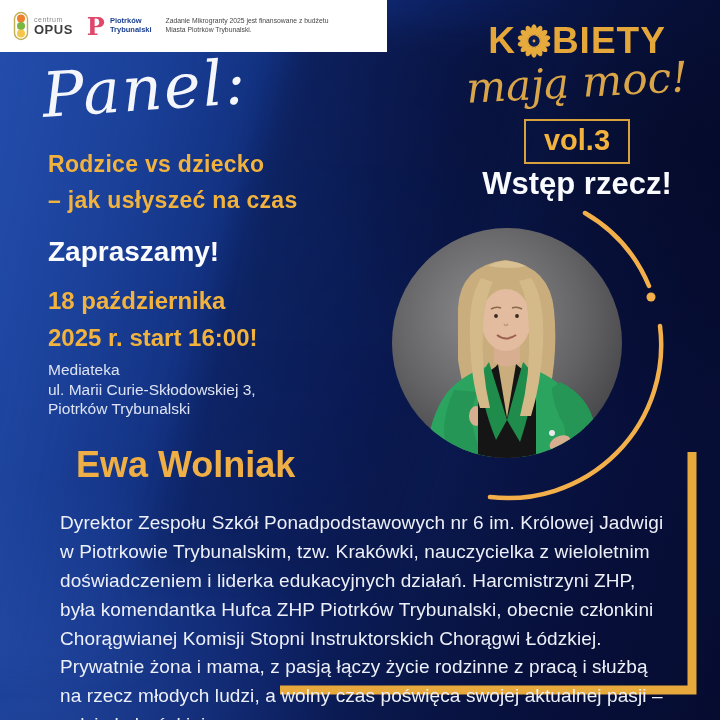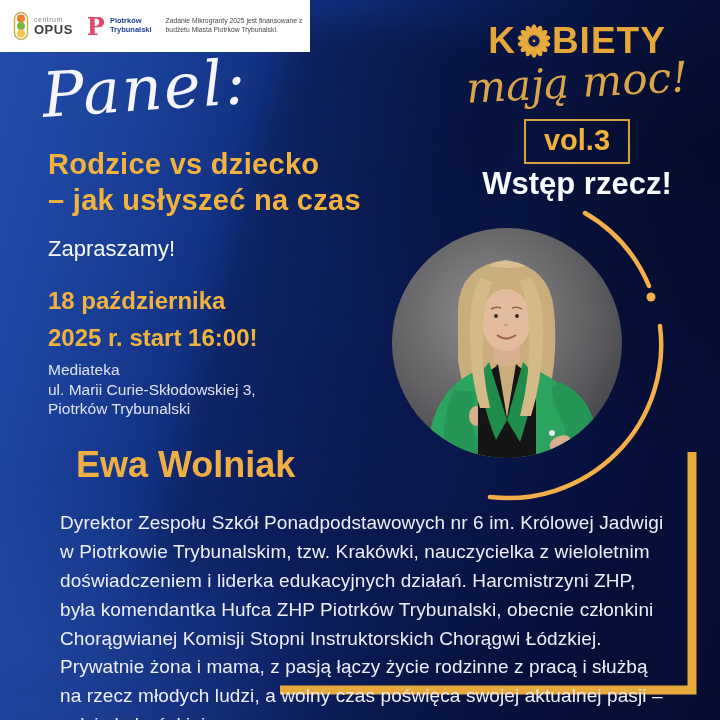--- a/index.html
+++ b/index.html
@@ -12,21 +12,21 @@
       linear-gradient(108deg,#1e47a2 0%,#173c92 18%,#112e7c 34%,#0c2063 50%,#091648 66%,#070f3a 82%,#060c30 100%);
   }
   .bg-swath{position:absolute;left:215px;top:25px;width:250px;height:560px;
     background:linear-gradient(180deg,rgba(5,10,40,.38),rgba(5,10,40,.18));
     transform:skewX(-13deg) rotate(3deg);filter:blur(16px);}
   .bg-glow{position:absolute;left:-60px;top:30px;width:330px;height:640px;
     background:linear-gradient(100deg,rgba(52,96,200,.35),rgba(20,45,120,0) 75%);
     filter:blur(14px);}
 
   
-  .topbar{position:absolute;left:0;top:0;width:310px;height:52px;background:#fff;
+  .topbar{position:absolute;left:0;top:0;width:387px;height:52px;background:#fff;
     display:flex;align-items:center;gap:14px;padding-left:12px;box-sizing:border-box;}
   .opus{display:flex;align-items:center;gap:4px;}
   .opus-text{display:flex;flex-direction:column;line-height:1;}
   .opus-small{font-size:7px;color:#8a8a8a;letter-spacing:.5px;}
   .opus-big{font-size:13px;font-weight:800;color:#3d3d3d;letter-spacing:.5px;}
   .citylogo{display:flex;align-items:center;gap:5px;}
   .city-p{font-size:24px;font-weight:800;color:#E0486B;font-family:"DejaVu Serif",serif;}
   .city-text{display:flex;flex-direction:column;line-height:1.15;}
   .city-line{font-size:7.5px;font-weight:700;color:#1B3E8F;}
   .funding{width:172px;font-size:6.8px;color:#474747;line-height:1.3;}
@@ -38,23 +38,23 @@
   .brand-sub{font-family:"DejaVu Serif",serif;font-style:italic;font-size:42px;
     color:#D9A548;margin-top:-4px;transform:rotate(-3deg);}
   .vol-badge{display:inline-block;margin-top:12px;border:2.5px solid #D9A13C;
     padding:3px 18px 5px;font-size:29px;font-weight:800;color:#F2B33E;}
   .free-entry{position:absolute;left:442px;top:166px;width:270px;text-align:center;
     font-size:31px;font-weight:700;color:#FAFBFE;}
 
   
   .panel-script{position:absolute;left:42px;top:52px;font-family:"DejaVu Serif",serif;
     font-style:italic;font-size:62px;color:#F4F6FB;transform:rotate(-4deg);letter-spacing:2px;}
-  .topic{position:absolute;left:48px;top:146px;font-size:29px;line-height:36px;
+  .topic{position:absolute;left:48px;top:146px;font-size:23px;line-height:36px;
     font-weight:700;color:#F2B33E;letter-spacing:.3px;}
-  .invite{position:absolute;left:48px;top:236px;font-size:22px;font-weight:400;color:#FAFBFE;}
+  .invite{position:absolute;left:48px;top:236px;font-size:28px;font-weight:700;color:#FAFBFE;}
   .date{position:absolute;left:48px;top:282px;font-size:24px;line-height:37px;
     font-weight:800;color:#F2B33E;}
   .venue{position:absolute;left:48px;top:360px;font-size:15.5px;line-height:19.5px;color:#DDE3F2;}
 
   
   .photo{position:absolute;left:392px;top:228px;width:230px;height:230px;
     border-radius:50%;overflow:hidden;}
   .photo svg{display:block;}
 
   

